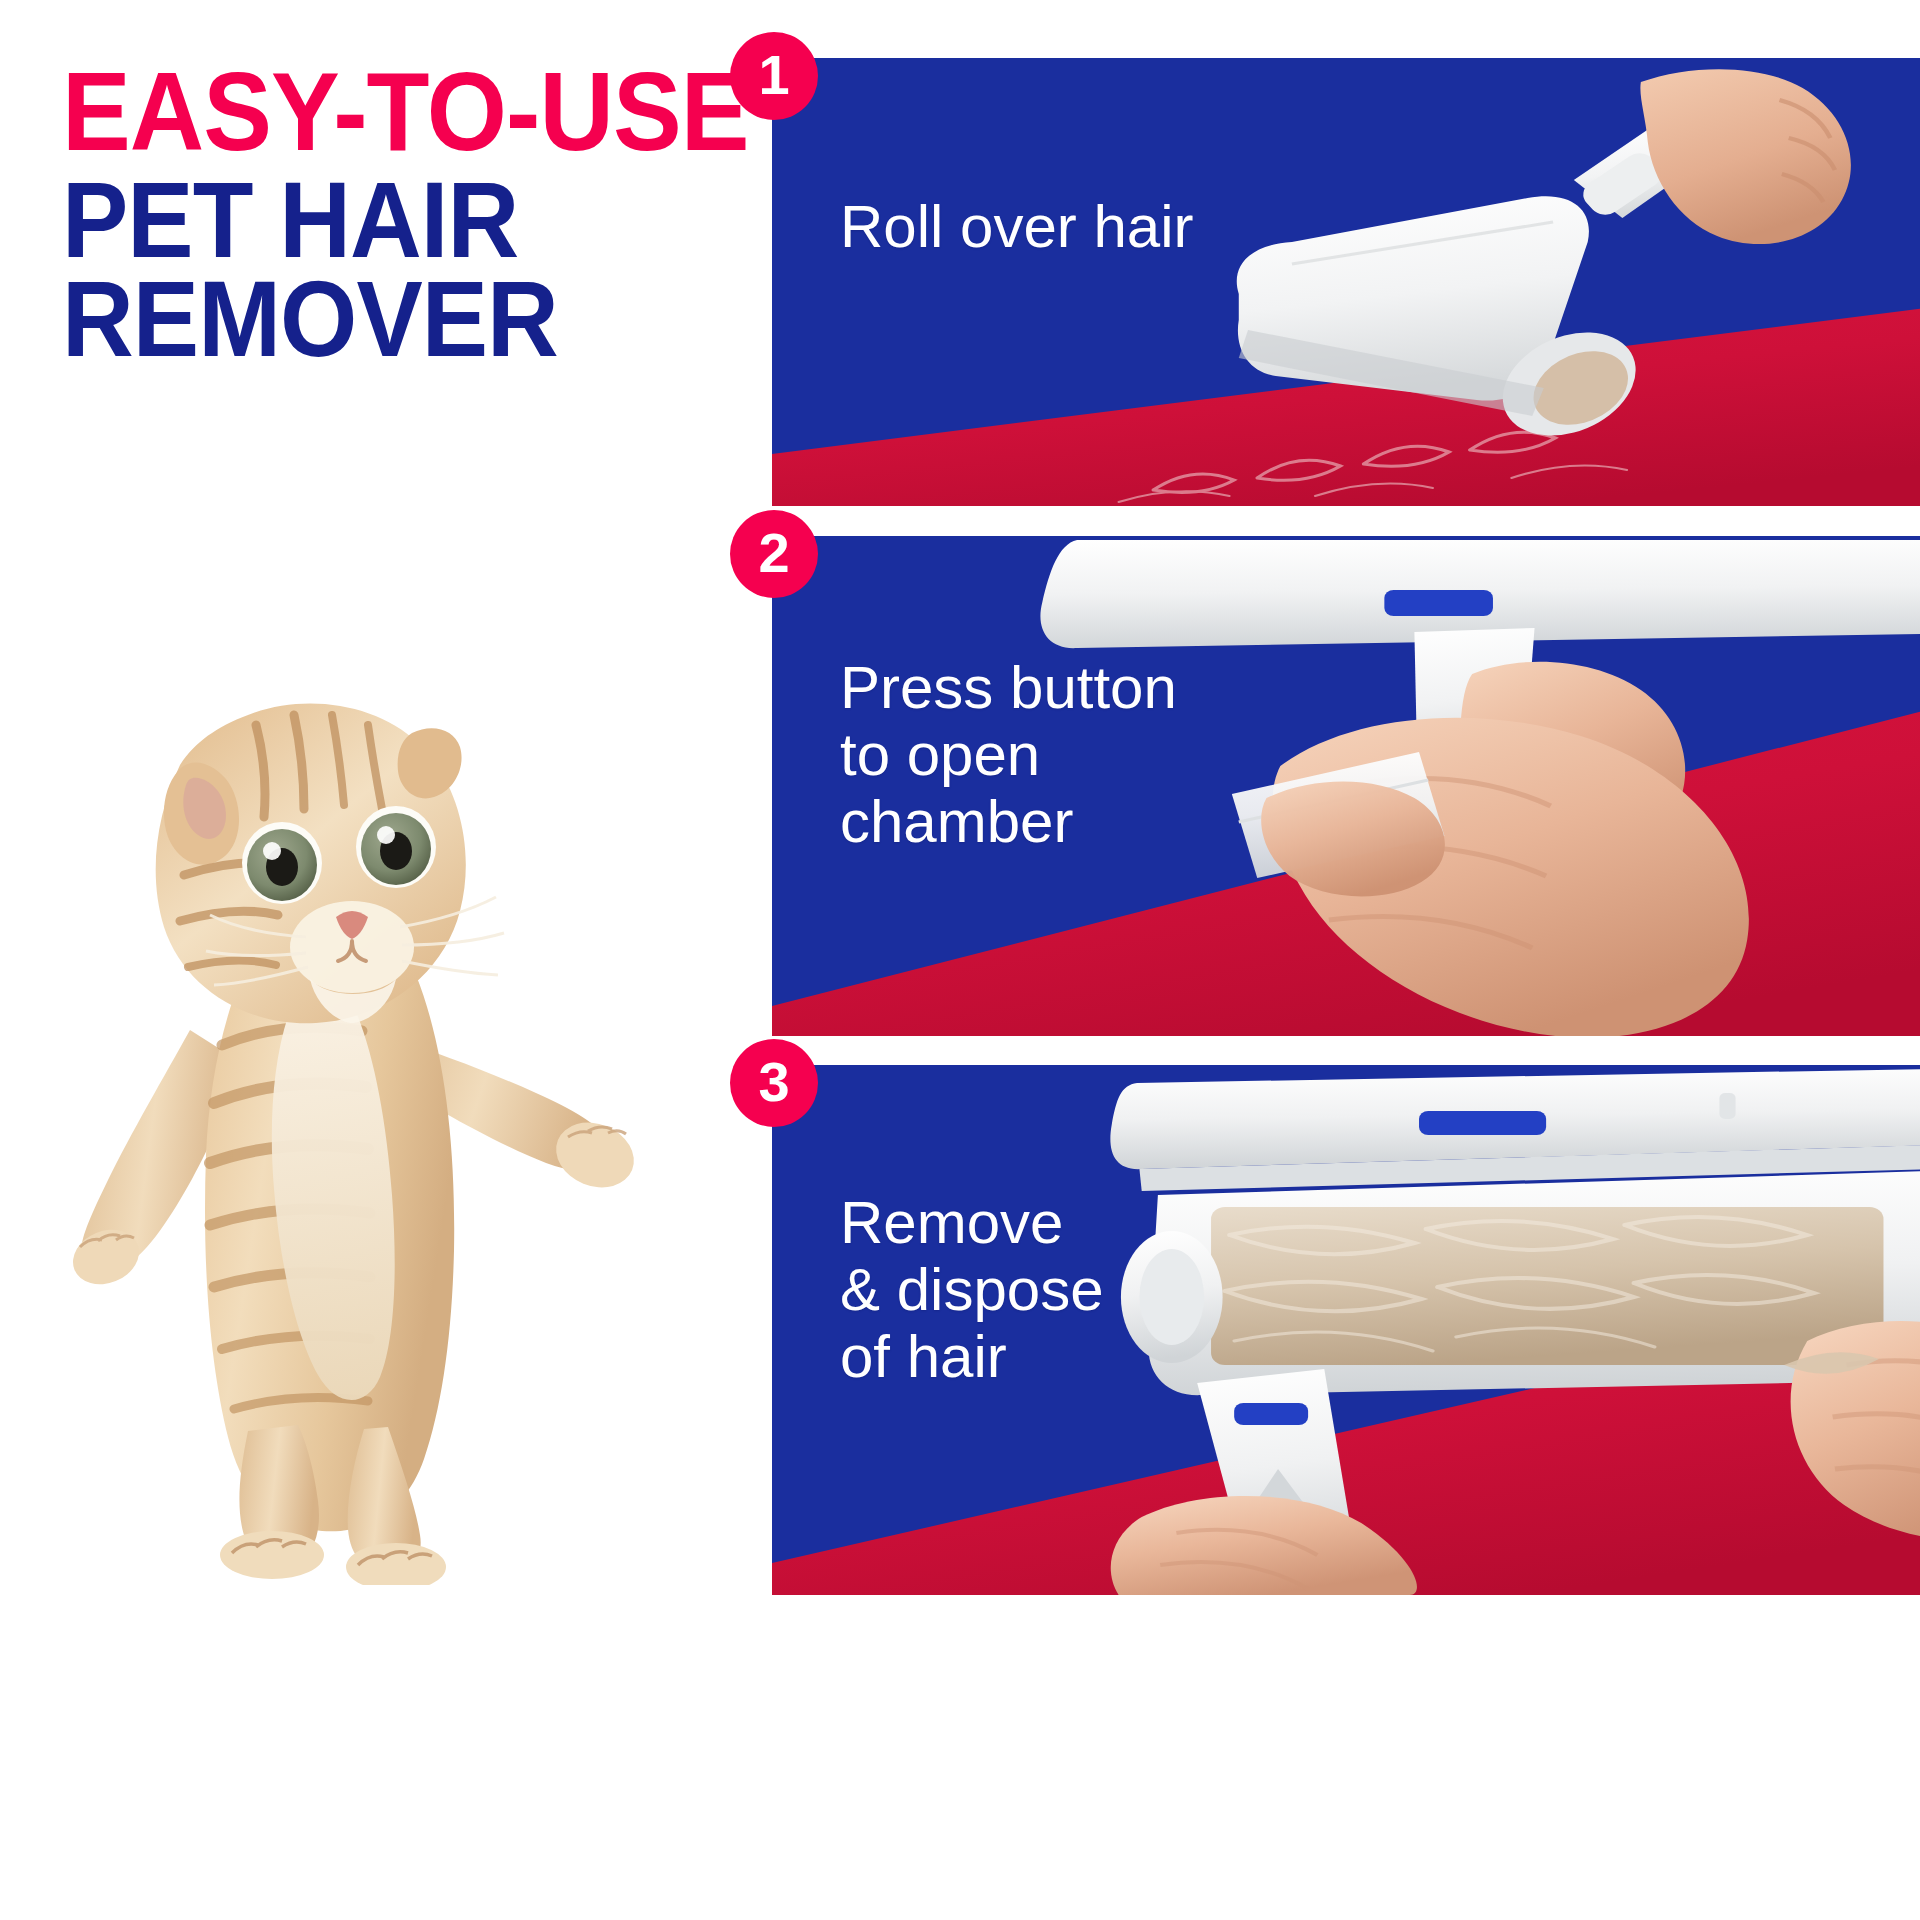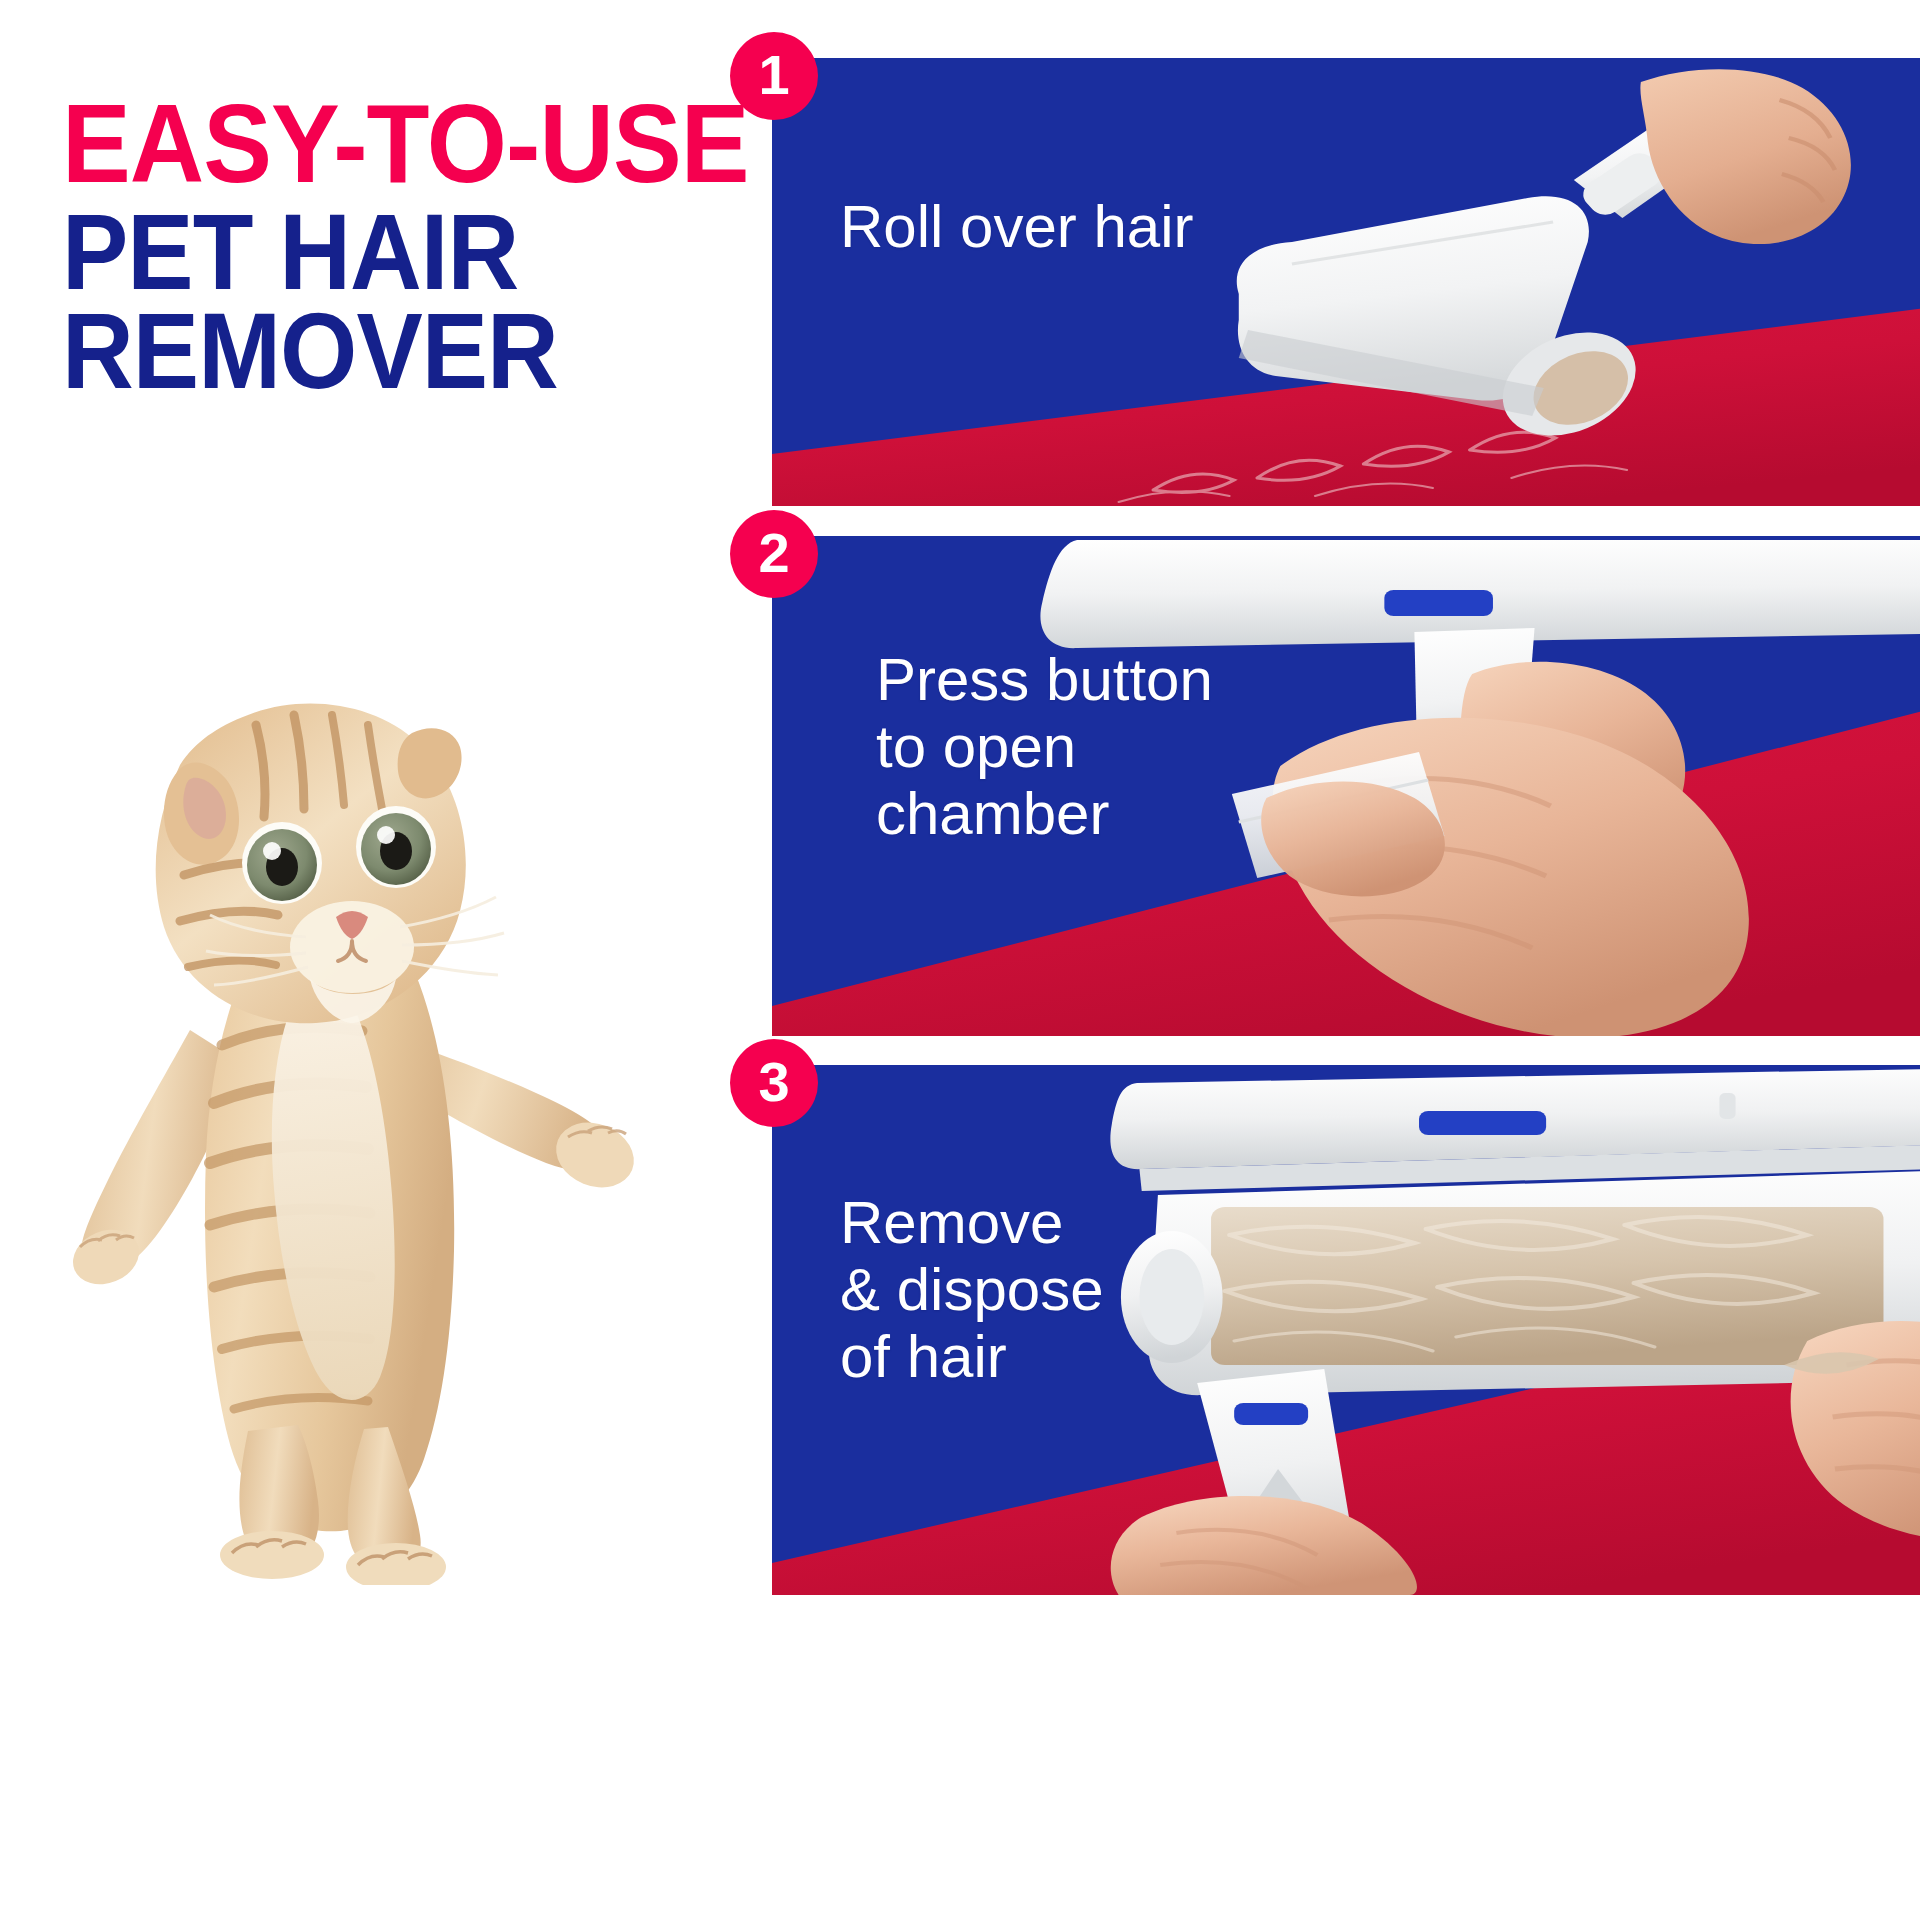--- a/index.html
+++ b/index.html
@@ -20,21 +20,21 @@
     inset: 0;
     width: 1920px;
     height: 1920px;
     background: #ffffff;
   }
 
   
   .headline {
     position: absolute;
     left: 62px;
-    top: 94px;
+    top: 62px;
     width: 700px;
   }
   .headline-line {
     font-family: "Liberation Sans Narrow", "Liberation Sans", sans-serif;
     font-weight: 700;
     letter-spacing: -1px;
     line-height: 0.90;
     margin: 0;
     white-space: nowrap;
     transform: scaleX(0.92);
@@ -102,21 +102,21 @@
     font-family: "Liberation Sans Narrow", "Liberation Sans", sans-serif;
     font-weight: 400;
     font-size: 60px;
     line-height: 1.12;
     letter-spacing: 0px;
     white-space: pre-line;
     z-index: 4;
     text-shadow: 0 1px 2px rgba(10,20,90,0.25);
   }
   .cap-1 { top: 135px; }
-  .cap-2 { top: 110px; margin-left: 36px; }
+  .cap-2 { top: 118px; }
   .cap-3 { top: 124px; }
 
   .step-badge {
     position: absolute;
     left: -42px;
     top: -26px;
     width: 88px;
     height: 88px;
     border-radius: 50%;
     background: #F5004F;

